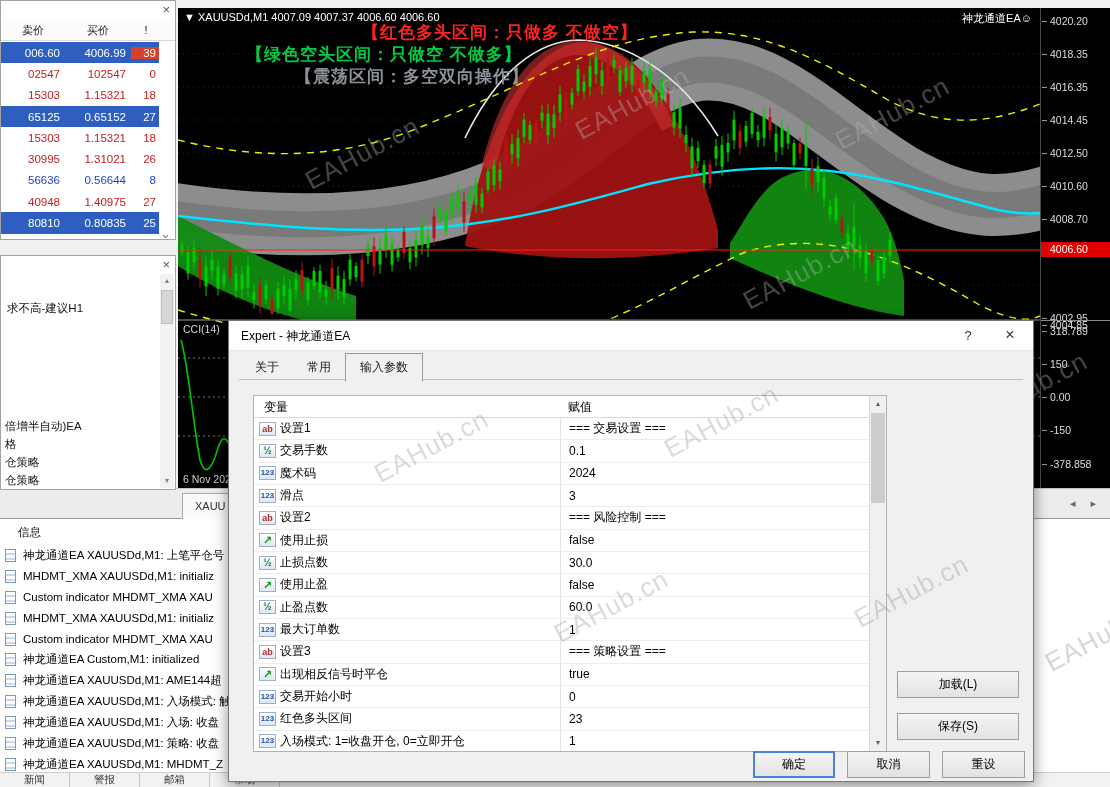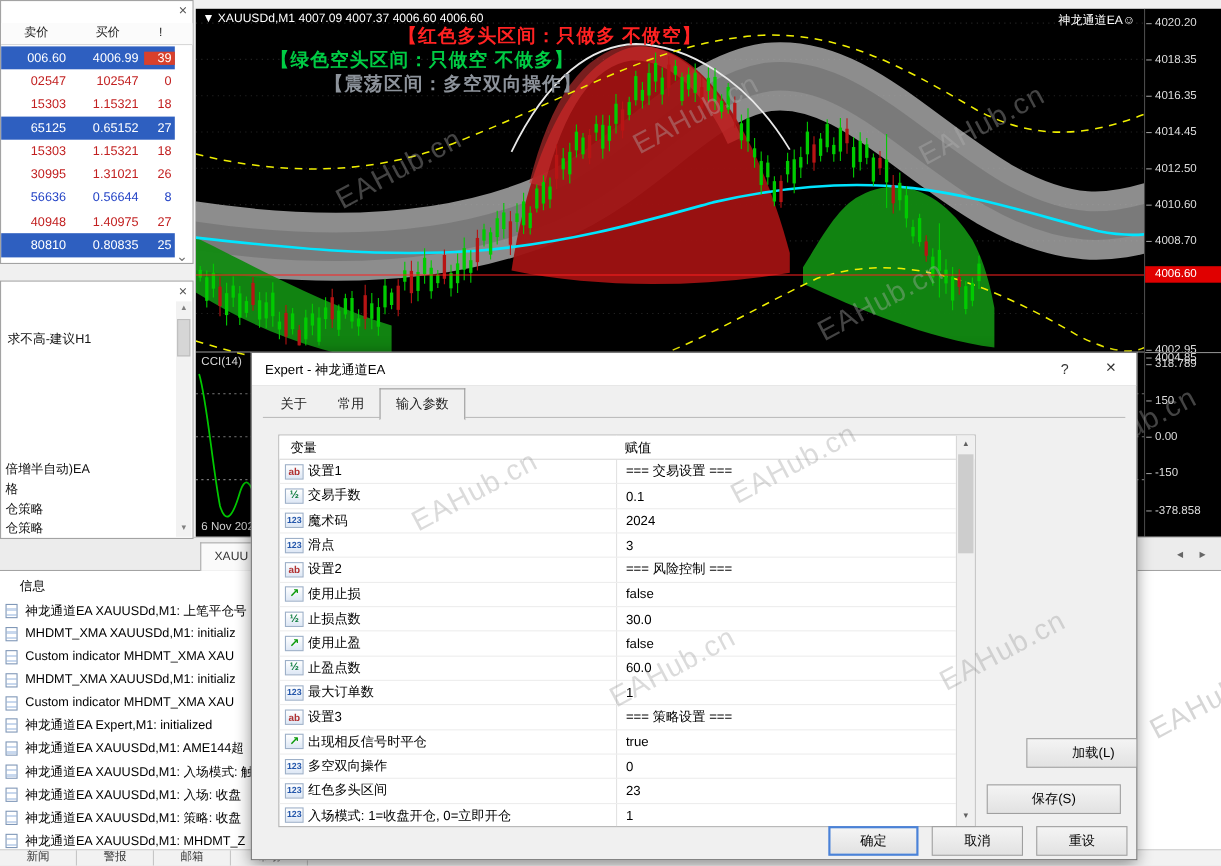--- a/index.html
+++ b/index.html
@@ -78,21 +78,21 @@
 .p-icon.string-icon{color:#b03030;font-size:9px}
 .p-icon.boolean-icon{color:#0a9a0a;font-size:11px}
 .p-icon.double-icon{color:#0a7a3a;font-size:10px}
 .p-name{font-size:12px;color:#000;white-space:nowrap;overflow:hidden}
 .p-value{font-size:12px;color:#000;padding-left:9px;white-space:nowrap;overflow:hidden}
 .tbl-scroll{position:absolute;right:0;top:0;bottom:0;width:17px;background:#f0f0f0;border-left:1px solid #d8d8d8}
 .sb-btn{height:16px;text-align:center;font-size:7px;color:#606060;line-height:16px}
 .tbl-scroll .sb-thumb{position:absolute;left:1px;right:1px;top:17px;height:90px;background:#cdcdcd}
 .tbl-scroll .sb-down{position:absolute;left:0;right:0;bottom:0}
 .dlg-btn{position:absolute;background:linear-gradient(#f4f4f4,#e2e2e2);border:1px solid #9f9f9f;font-size:12px;text-align:center;color:#000}
-.btn-load{left:704px;top:350px;width:122px;height:27px;line-height:25px}
+.btn-load{left:668px;top:350px;width:122px;height:27px;line-height:25px}
 .btn-save{left:668px;top:392px;width:122px;height:27px;line-height:25px}
 .btn-ok{left:524px;top:430px;width:82px;height:27px;line-height:22px;border:2px solid #4a82d8}
 .btn-cancel{left:618px;top:430px;width:83px;height:27px;line-height:25px}
 .btn-reset{left:713px;top:430px;width:83px;height:27px;line-height:25px}
 
 
 .wm{position:absolute;font-size:26px;color:rgba(180,180,180,.38);transform:rotate(-28deg);white-space:nowrap;pointer-events:none;letter-spacing:1px;z-index:9}
 .wm.on-light{color:rgba(110,110,110,.25);z-index:30}
 .wm.app-level{z-index:5;color:rgba(120,120,120,.3)}
 </style>
@@ -513,21 +513,21 @@
         <div class="log-row">
     <span class="log-icon"></span>
     <span class="log-text">MHDMT_XMA XAUUSDd,M1: initializ</span>
   </div>
         <div class="log-row">
     <span class="log-icon"></span>
     <span class="log-text">Custom indicator MHDMT_XMA XAU</span>
   </div>
         <div class="log-row">
     <span class="log-icon"></span>
-    <span class="log-text">神龙通道EA Expert,M1: initialized</span>
+    <span class="log-text">神龙通道EA Custom,M1: initialized</span>
   </div>
         <div class="log-row">
     <span class="log-icon"></span>
     <span class="log-text">神龙通道EA XAUUSDd,M1: AME144超</span>
   </div>
         <div class="log-row">
     <span class="log-icon"></span>
     <span class="log-text">神龙通道EA XAUUSDd,M1: 入场模式: 触及</span>
   </div>
         <div class="log-row">
@@ -622,21 +622,21 @@
     <span class="p-name">设置3</span>
     <span class="p-value">=== 策略设置 ===</span>
   </div>
           <div class="p-row">
     <span class="p-icon boolean-icon">↗</span>
     <span class="p-name">出现相反信号时平仓</span>
     <span class="p-value">true</span>
   </div>
           <div class="p-row">
     <span class="p-icon integer-icon">123</span>
-    <span class="p-name">多空双向操作</span>
+    <span class="p-name">交易开始小时</span>
     <span class="p-value">0</span>
   </div>
           <div class="p-row">
     <span class="p-icon integer-icon">123</span>
     <span class="p-name">红色多头区间</span>
     <span class="p-value">23</span>
   </div>
           <div class="p-row">
     <span class="p-icon integer-icon">123</span>
     <span class="p-name">入场模式: 1=收盘开仓, 0=立即开仓</span>

